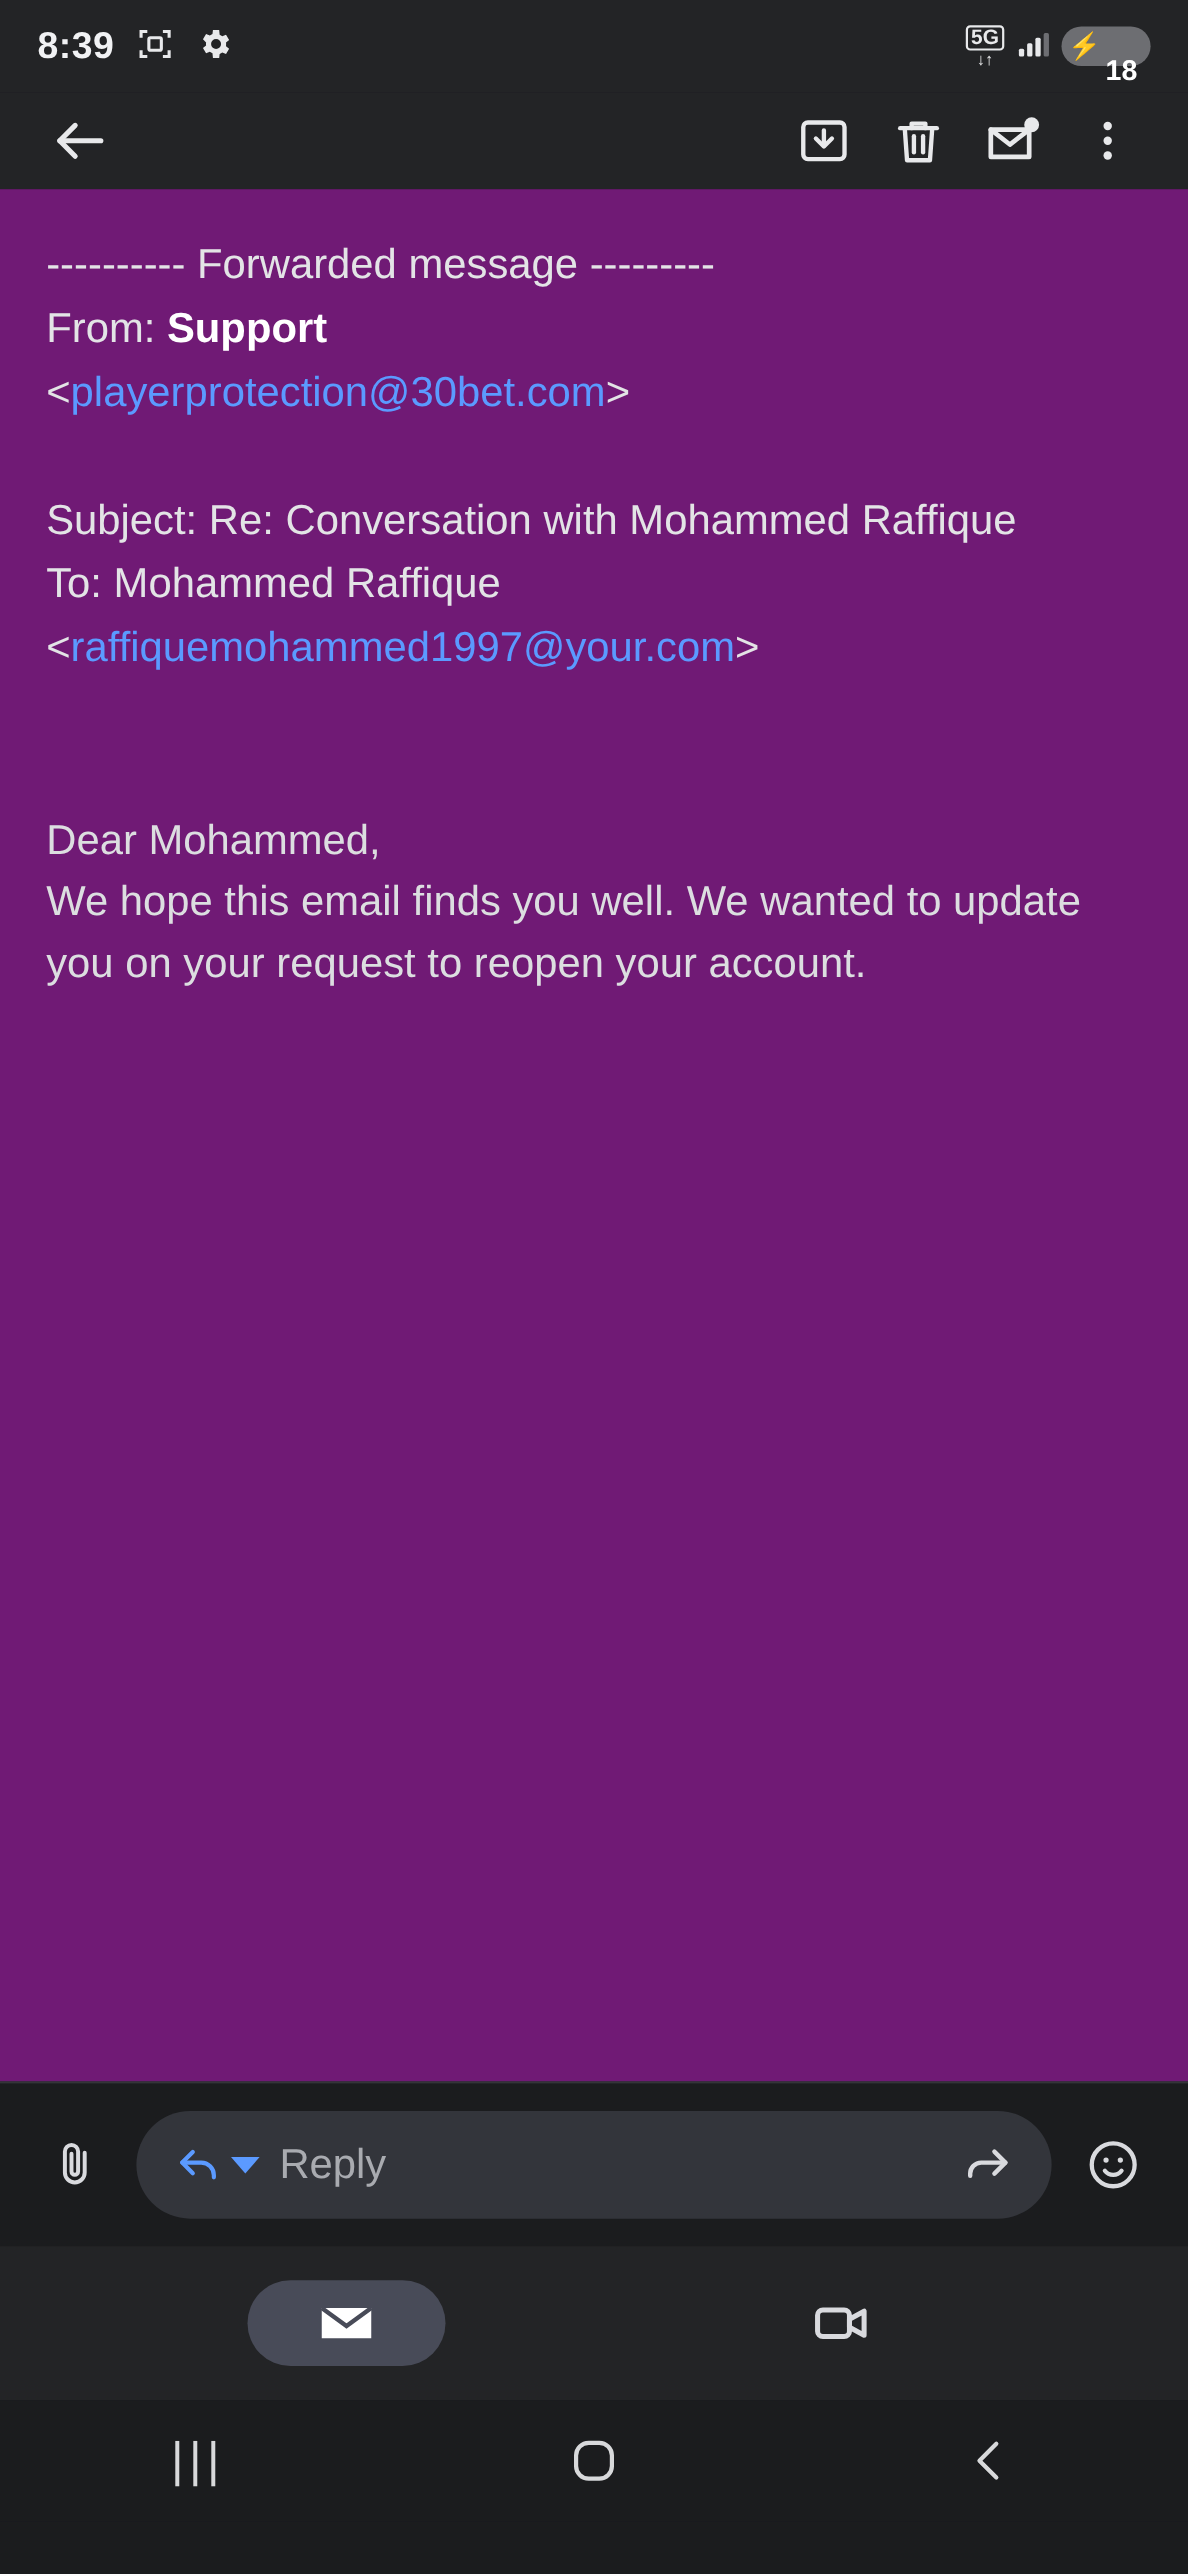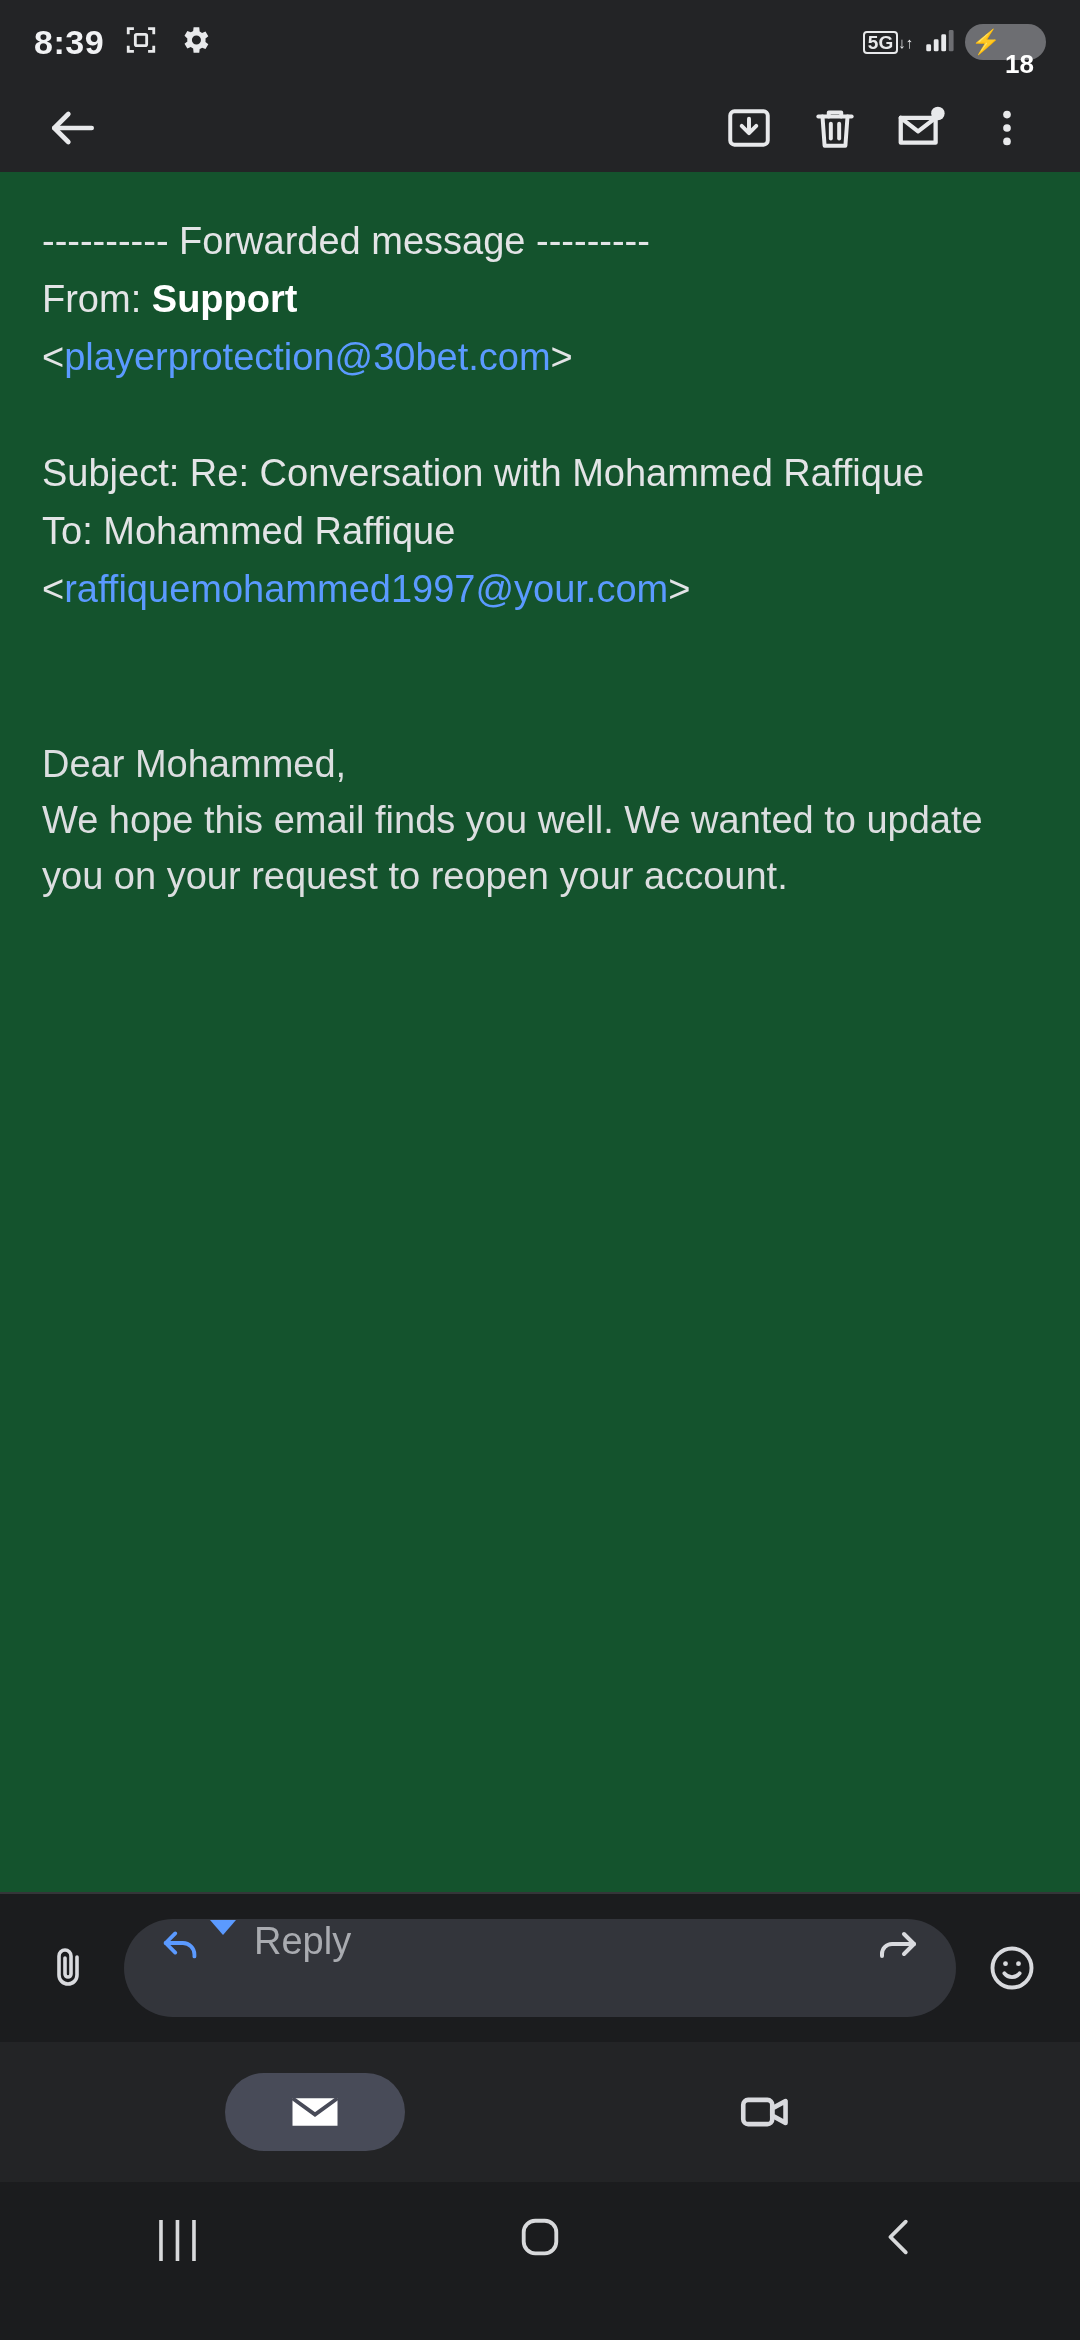--- a/index.html
+++ b/index.html
@@ -41,21 +41,21 @@
     color: #f1f2f4;
   }
   .status-right {
     margin-left: auto;
     display: flex;
     align-items: center;
     gap: 9px;
   }
   .icon-5g {
     display: flex;
-    flex-direction: row;
+    flex-direction: column;
     align-items: center;
     line-height: 1;
   }
   .icon-5g .tag {
     font-size: 19px;
     font-weight: bold;
     border: 2px solid #e8e9eb;
     border-radius: 4px;
     padding: 0 3px;
     color: #e8e9eb;
@@ -98,21 +98,21 @@
     display: flex;
     align-items: center;
     justify-content: center;
     border-radius: 50%;
   }
   .tb-btn svg { display: block; }
 
   
   .mail-body {
     flex: 1;
-    background: #14532d;
+    background: #701a75;
     padding: 40px 60px 0 42px;
     overflow: hidden;
     position: relative;
   }
   .fwd-header {
     color: #e3e4e6;
     font-size: 38px;
     line-height: 58px;
     word-wrap: break-word;
   }
@@ -138,22 +138,22 @@
   .attach-btn {
     width: 84px; height: 84px;
     display: flex; align-items: center; justify-content: center;
   }
   .reply-pill {
     flex: 1;
     height: 98px;
     background: #33353b;
     border-radius: 50px;
     display: flex;
-    align-items: flex-start;
-    padding: 1px 34px;
+    align-items: center;
+    padding: 11px 34px;
     gap: 4px;
   }
   .reply-pill .reply-label {
     color: #a9abb0;
     font-size: 38px;
     flex: 1;
     margin-left: 14px;
   }
   .caret-down {
     width: 0; height: 0;

